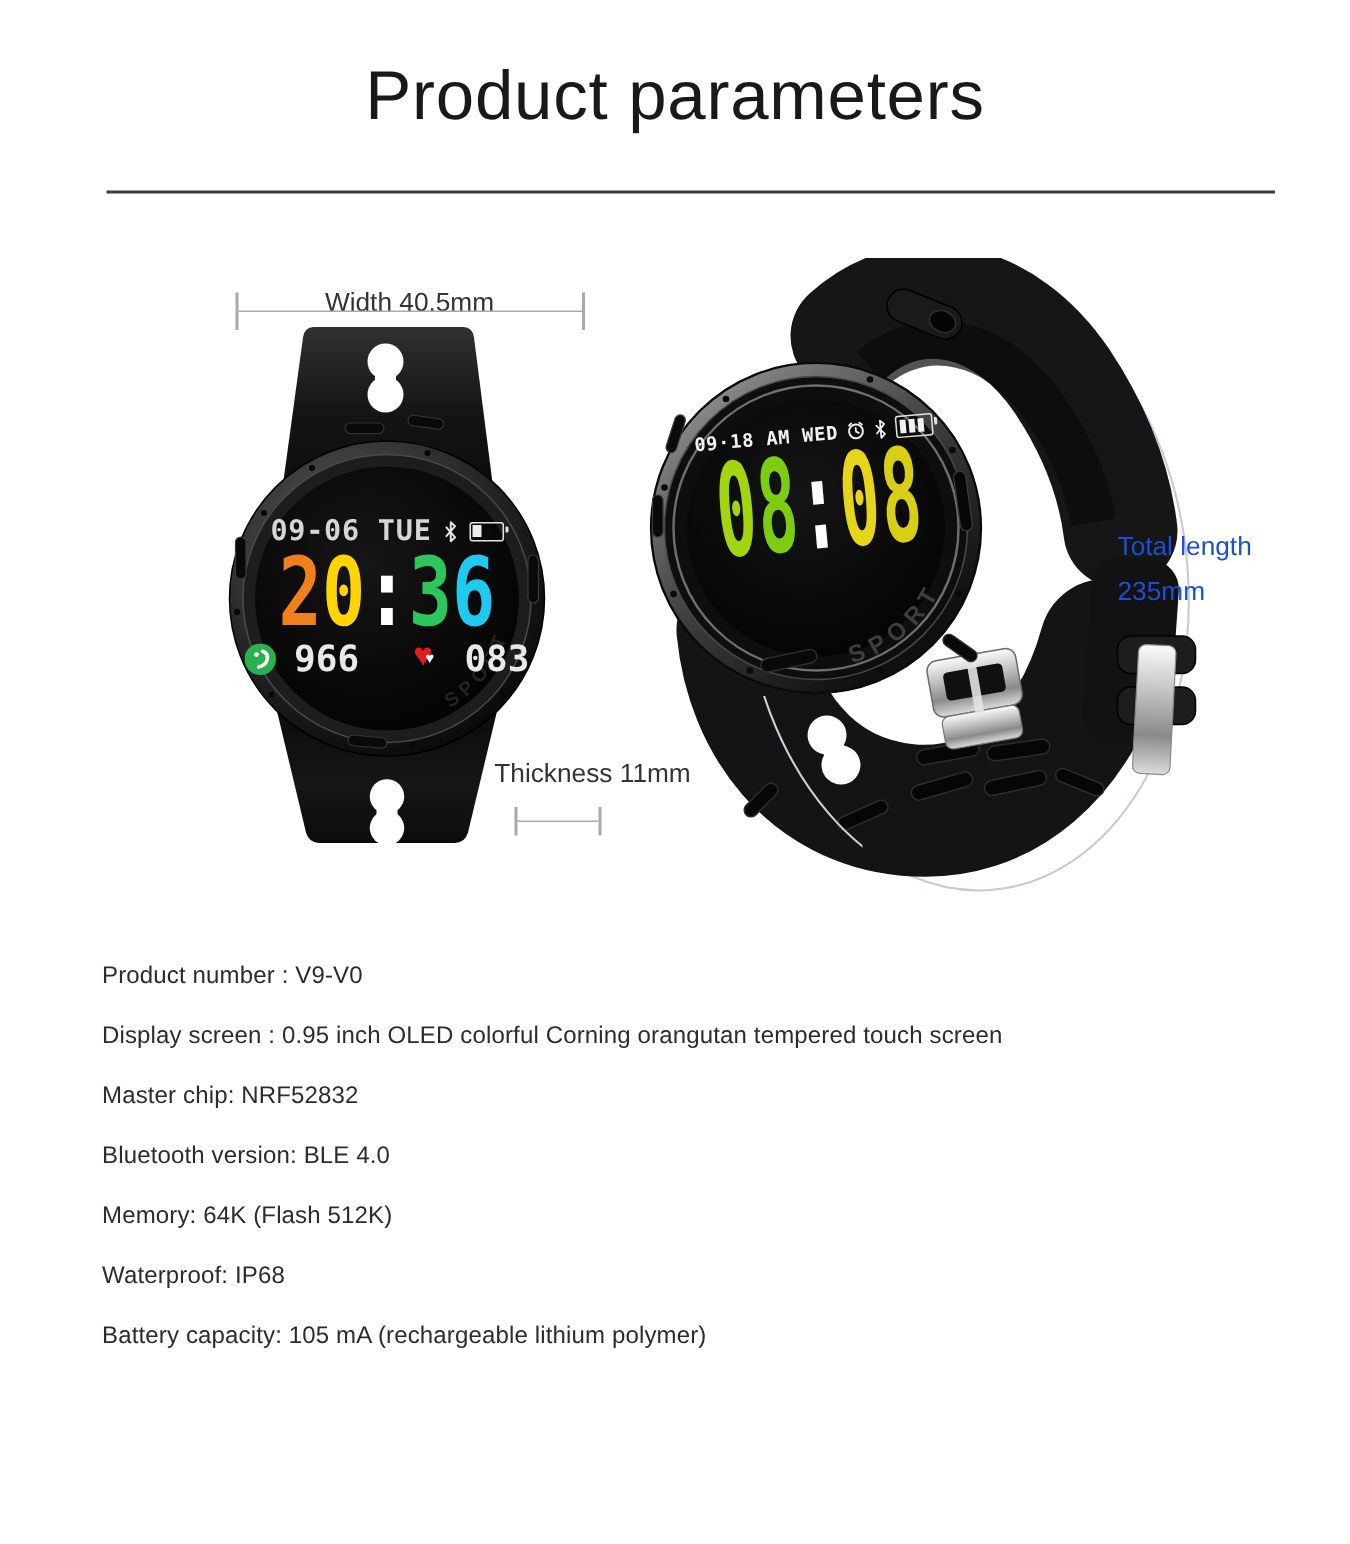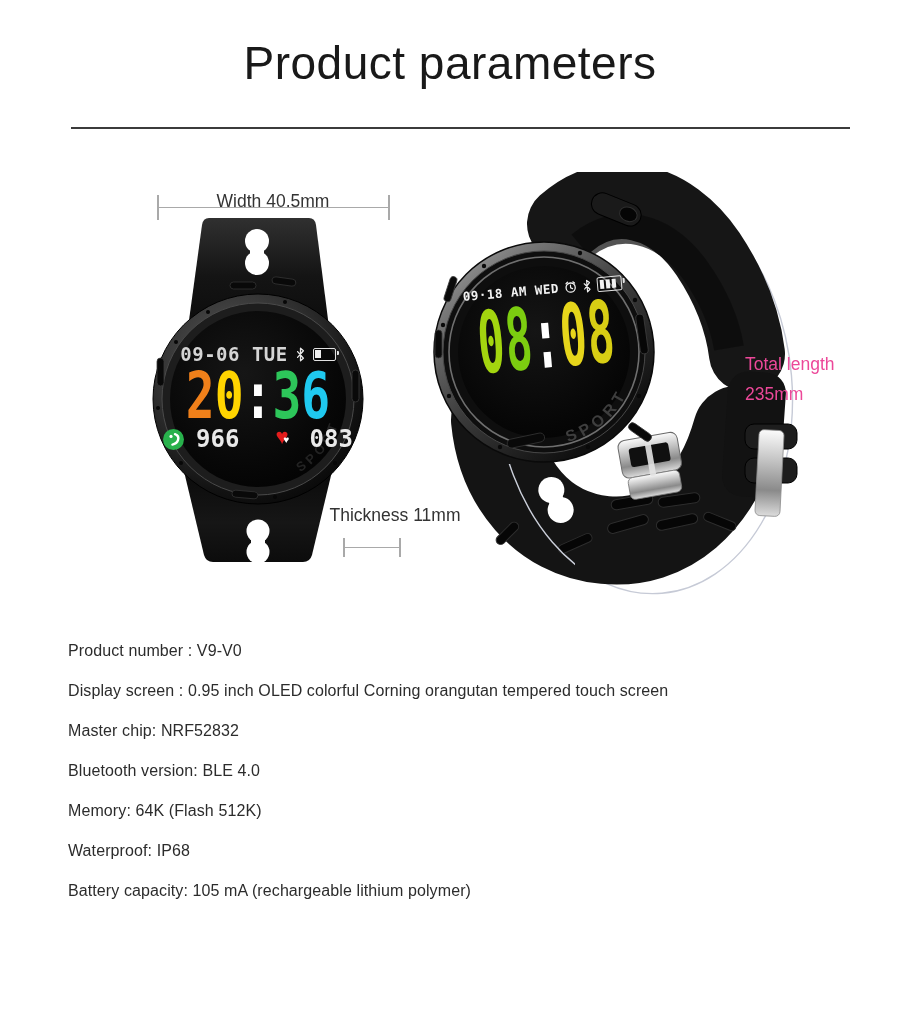--- a/index.html
+++ b/index.html
@@ -34,21 +34,21 @@
   .batt::after{content:"";position:absolute;right:-4.5px;top:2px;width:2.5px;height:4.5px;background:#e2e2e2;border-radius:0 1px 1px 0;}
   .batt-fill{position:absolute;left:1.5px;top:1.5px;bottom:1.5px;width:6px;background:#ededed;}
   .batt3{display:flex;align-items:stretch;padding:1px;}
   .batt3 .b{width:4px;margin:1px;background:#f2f2f2;}
   .heart{position:relative;width:22px;height:24px;}
   .heart-out{position:absolute;left:0;top:-2px;font-size:22px;line-height:24px;}
   .heart-in{position:absolute;left:0;width:100%;top:1px;text-align:center;font-size:10px;line-height:24px;color:#ffffff;}
   
   .specs{position:absolute;left:68px;top:631px;width:800px;}
   .spec{height:40px;display:flex;align-items:center;font-size:16px;color:#2c2c2c;letter-spacing:.1px;white-space:nowrap;}
-  .total-label{position:absolute;left:745px;top:349px;font-size:17.5px;color:#ec4899;line-height:30px;}
+  .total-label{position:absolute;left:745px;top:349px;font-size:17.5px;color:#1d4ed8;line-height:30px;}
   svg text{font-family:"Liberation Sans","DejaVu Sans",sans-serif;}
 </style>
 </head>
 <body>
 
 <div class="canvas">
 
   <div class="title">Product parameters</div>
   <div class="divider" style="color: rgb(59, 59, 59);"></div>
 

